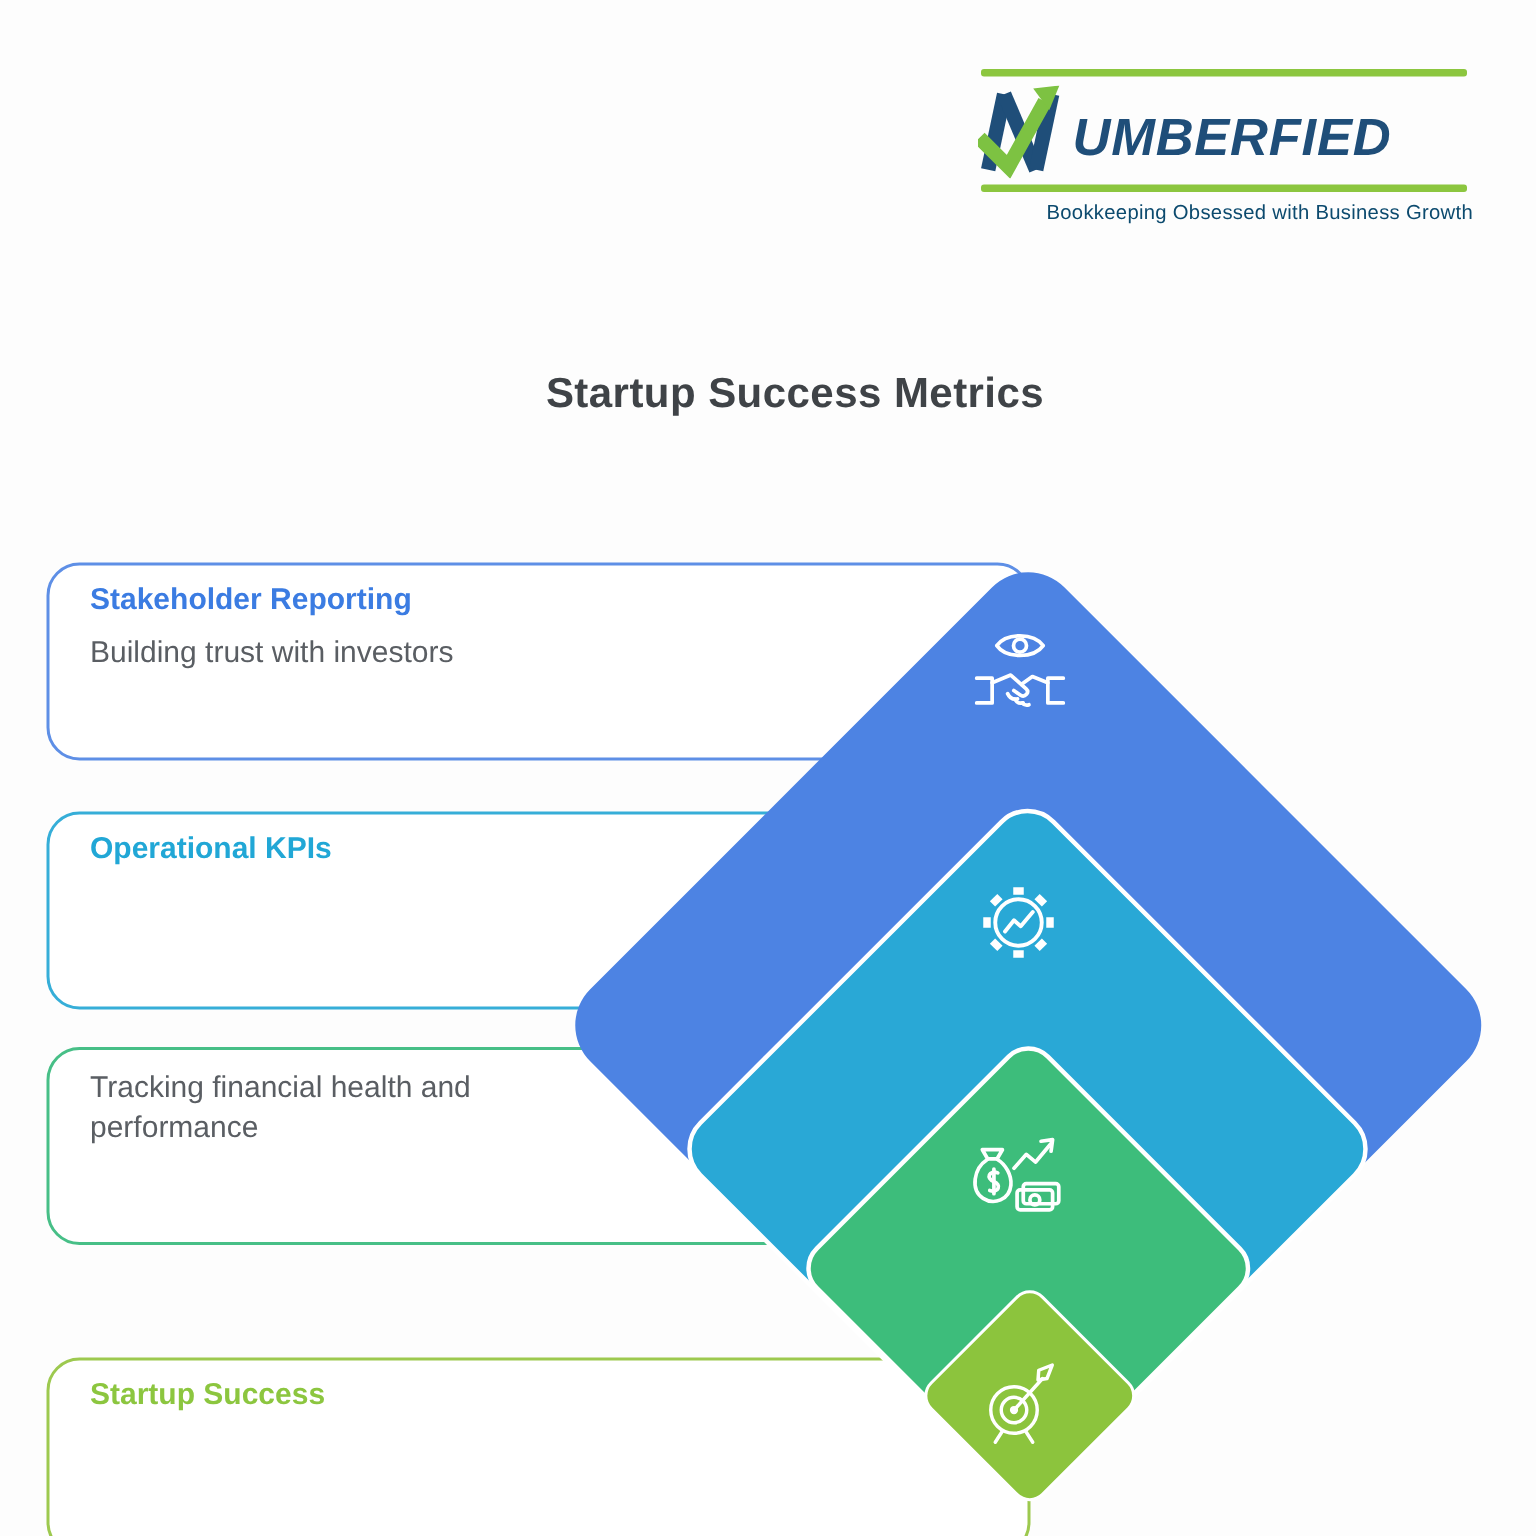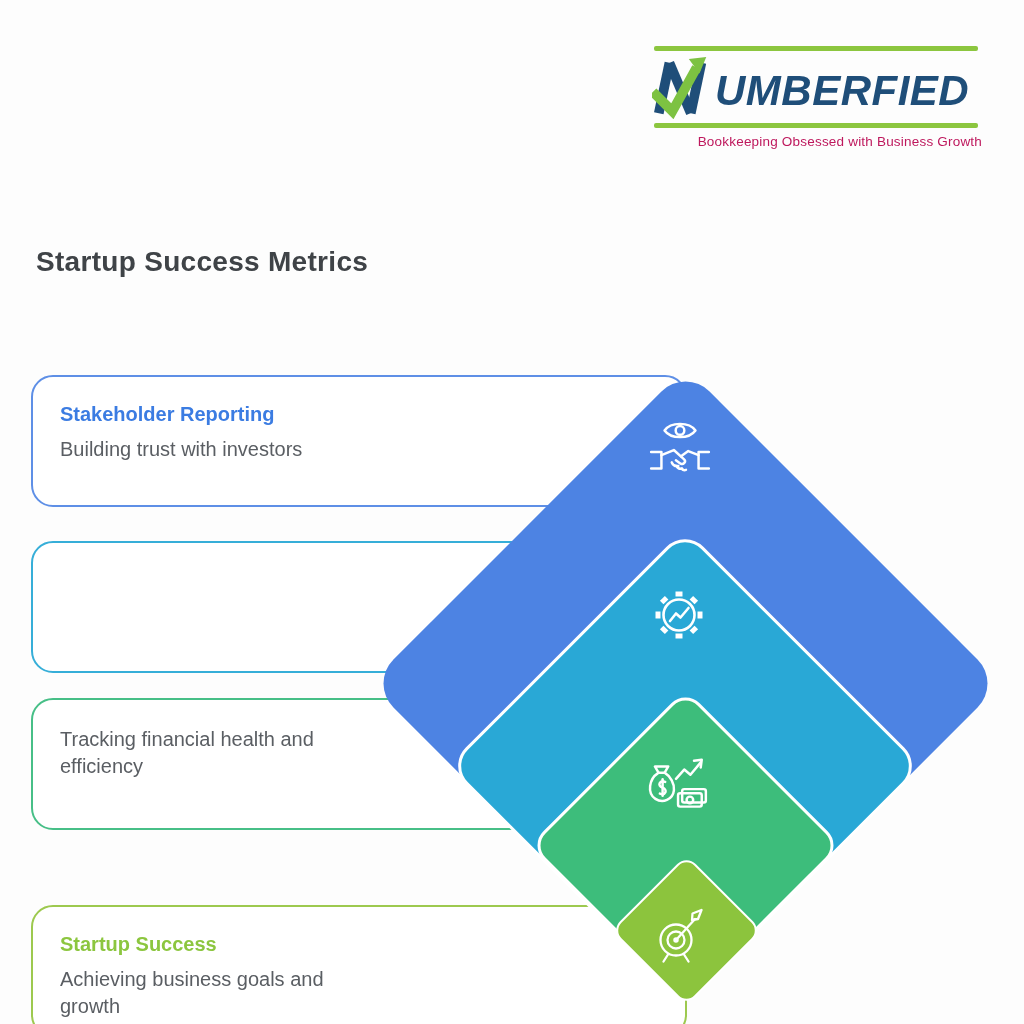--- a/index.html
+++ b/index.html
@@ -20,44 +20,44 @@
   .logo-bar {
     height: 5px; background: #8cc63f; border-radius: 2px;
   }
   .logo-bar.top { margin: 0 6px 4px 2px; }
   .logo-bar.bottom { margin: 2px 6px 6px 2px; }
   .logo-row {
     display: flex; align-items: center; height: 66px;
   }
   .logo-mark { width: 62px; height: 62px; flex: 0 0 auto; }
   .logo-word {
-    font-size: 42px; font-weight: 800; font-style: italic;
+    font-size: 35px; font-weight: 800; font-style: italic;
     color: #1f4e79; letter-spacing: 0.5px; line-height: 1;
     margin-left: 1px; margin-top: 6px;
   }
   .logo-tagline {
-    font-size: 13.5px; color: #be185d; text-align: right;
+    font-size: 13.5px; color: #0c4a6e; text-align: right;
     padding-right: 2px; letter-spacing: 0.2px;
   }
 
   
   .page-title {
     position: absolute; left: 0; top: 246px; width: 1024px;
-    font-size: 28px; font-weight: bold;
+    text-align: center; font-size: 28px; font-weight: bold;
     color: #3f4347; letter-spacing: 0.3px; padding-left: 36px;
   }
 
   
   .card {
     position: absolute;
     left: 31px; width: 656px; height: 132px;
     background: #fff;
     border: 2px solid #4d7c0f;
     border-radius: 22px;
-    padding: 26px 0 0 27px;
+    padding: 12px 0 0 27px;
     z-index: 1;
   }
   .card-1 { top: 375px; }
   .card-2 { top: 541px; }
   .card-3 { top: 698px; }
   .card-4 { top: 905px; }
   .card-title { font-size: 20px; font-weight: bold; margin-bottom: 10px; }
   .card-desc  { font-size: 20px; color: #5a5e63; line-height: 1.35; max-width: 285px; }
 
   
@@ -103,27 +103,27 @@
   <div class="logo-tagline">Bookkeeping Obsessed with Business Growth</div>
 </div>
 
 <div class="page-title">Startup Success Metrics</div>
 
 <div class="card card-1" style="border-color: rgb(94, 143, 230);">
   <div class="card-title" style="color: rgb(59, 124, 226);">Stakeholder Reporting</div>
   <div class="card-desc">Building trust with investors</div>
 </div>
 <div class="card card-2" style="border-color: rgb(54, 174, 216);">
+  <div class="card-title" style="color: rgb(33, 167, 214);">Operational KPIs</div>
 </div>
 <div class="card card-3" style="border-color: rgb(71, 191, 135);">
-  <div class="card-desc">Tracking financial health and efficiency</div>
+  <div class="card-desc">Tracking financial health and performance</div>
 </div>
 <div class="card card-4" style="border-color: rgb(157, 201, 79);">
   <div class="card-title" style="color: rgb(140, 198, 63);">Startup Success</div>
-  <div class="card-desc">Achieving business goals and growth</div>
 </div>
 
 <div class="diamond diamond-1" style="background: rgb(77, 131, 227);"></div>
 <div class="diamond diamond-2" style="background: rgb(41, 168, 214);"></div>
 <div class="diamond diamond-3" style="background: rgb(61, 189, 123);"></div>
 <div class="diamond diamond-4" style="background: rgb(140, 196, 61);"></div>
 
 <div class="level-icon icon-1">
   <svg viewBox="0 0 64 64" width="66" height="66" fill="none" stroke="#ffffff" stroke-width="2.4" stroke-linecap="round" stroke-linejoin="round">
     <path d="M17,14 C23,5.5 41,5.5 47,14 C41,22.5 23,22.5 17,14 Z"></path>

